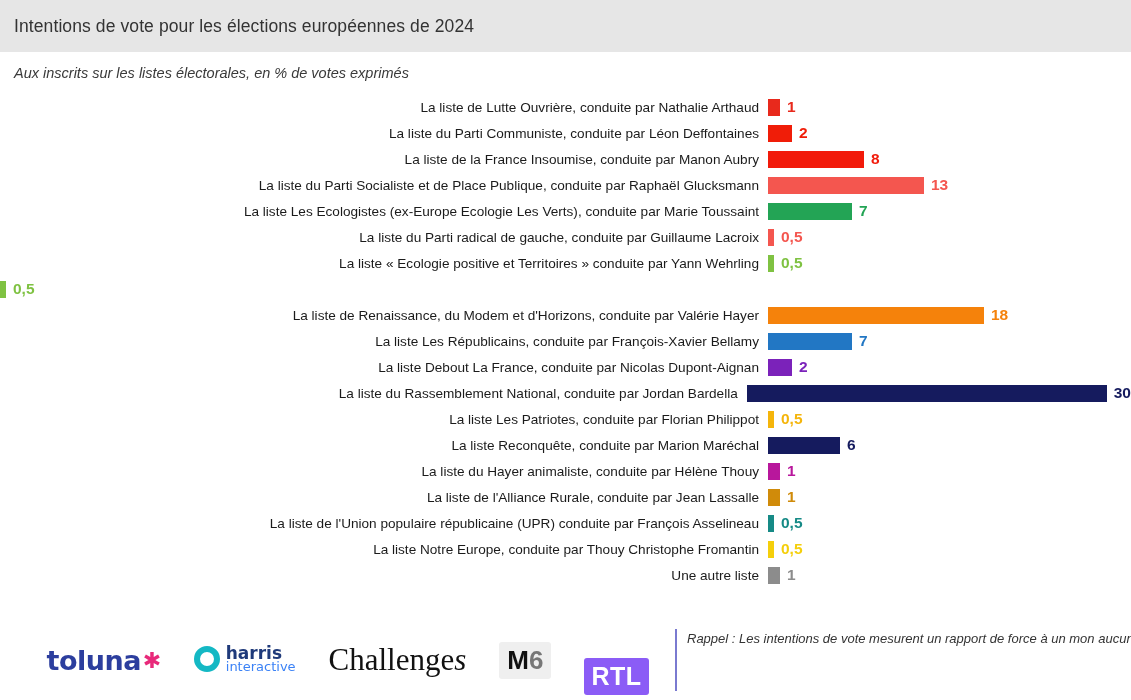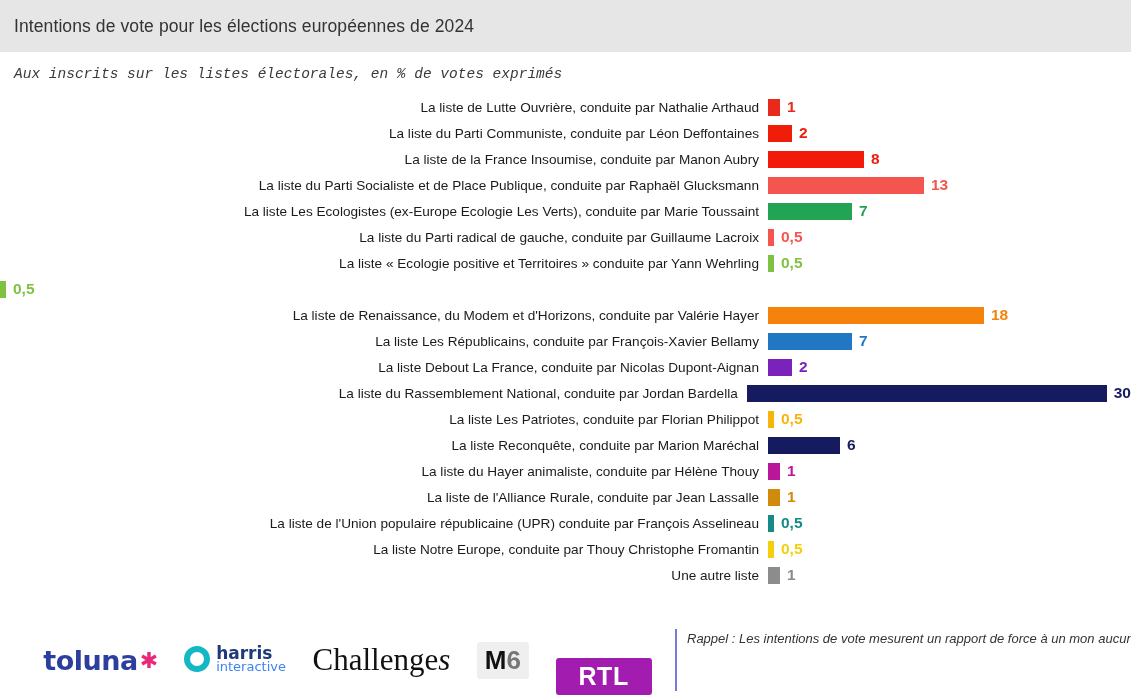--- a/index.html
+++ b/index.html
@@ -35,21 +35,21 @@
     font-family: "Liberation Sans", sans-serif;
     letter-spacing: 0.1px;
   }
   .subtitle-row {
     padding: 12px 0 6px 14px;
   }
   .subtitle {
     font-size: 14.5px;
     font-style: italic;
     color: #3a3a3a;
-    font-family: Liberation Mono, monospace;
+    font-family: Liberation Sans, sans-serif;
   }
   
   .chart {
     position: relative;
     padding-top: 6px;
   }
   .row {
     display: flex;
     align-items: center;
     height: 26px;
@@ -157,25 +157,25 @@
     font-size: 26px;
     padding: 3px 8px;
     border-radius: 3px;
     display: flex;
     align-items: center;
   }
   .logo-m6 .six {
     color: #777;
   }
   .logo-rtl {
-    background: #a21caf;
+    background: #8b5cf6;
     color: #ffffff;
     font-weight: bold;
     font-size: 25px;
-    padding: 4px 23px;
+    padding: 4px 7px;
     border-radius: 3px;
     font-family: "Liberation Sans", sans-serif;
     letter-spacing: 0.5px;
     margin-top: 33px;
   }
   .note {
     flex: 1;
     border-left: 2px solid #7a7ad0;
     padding-left: 10px;
     font-size: 13px;

